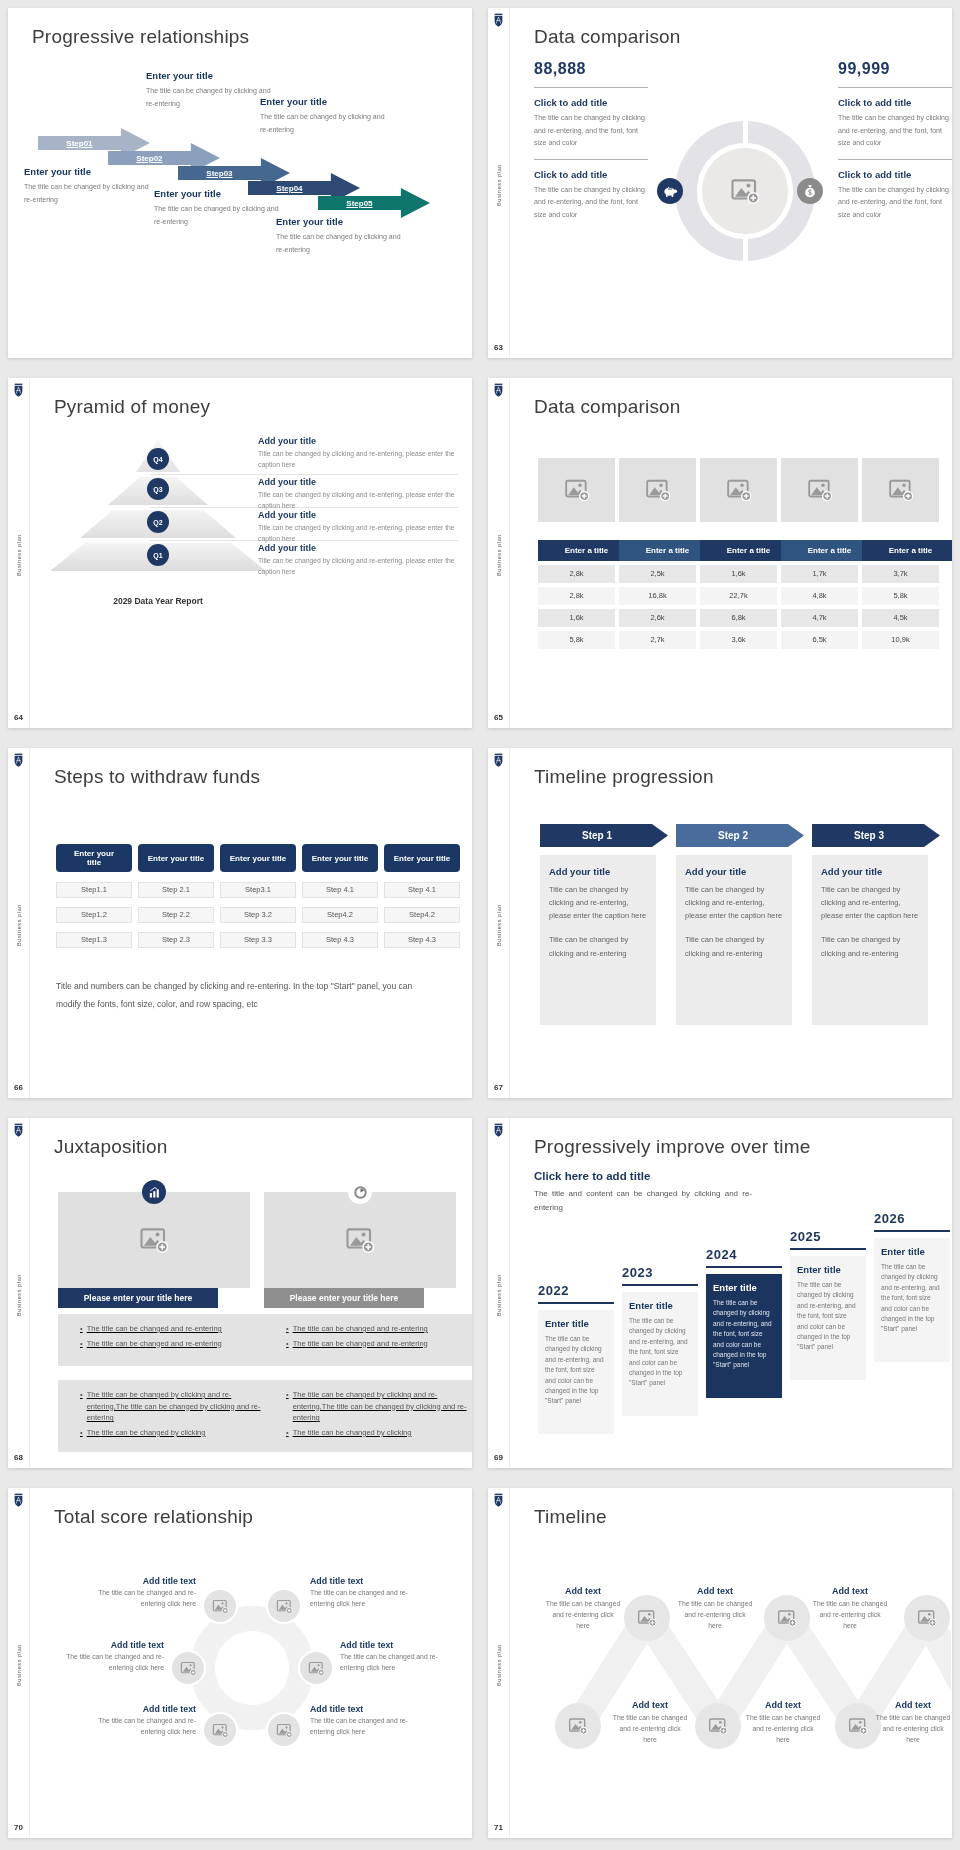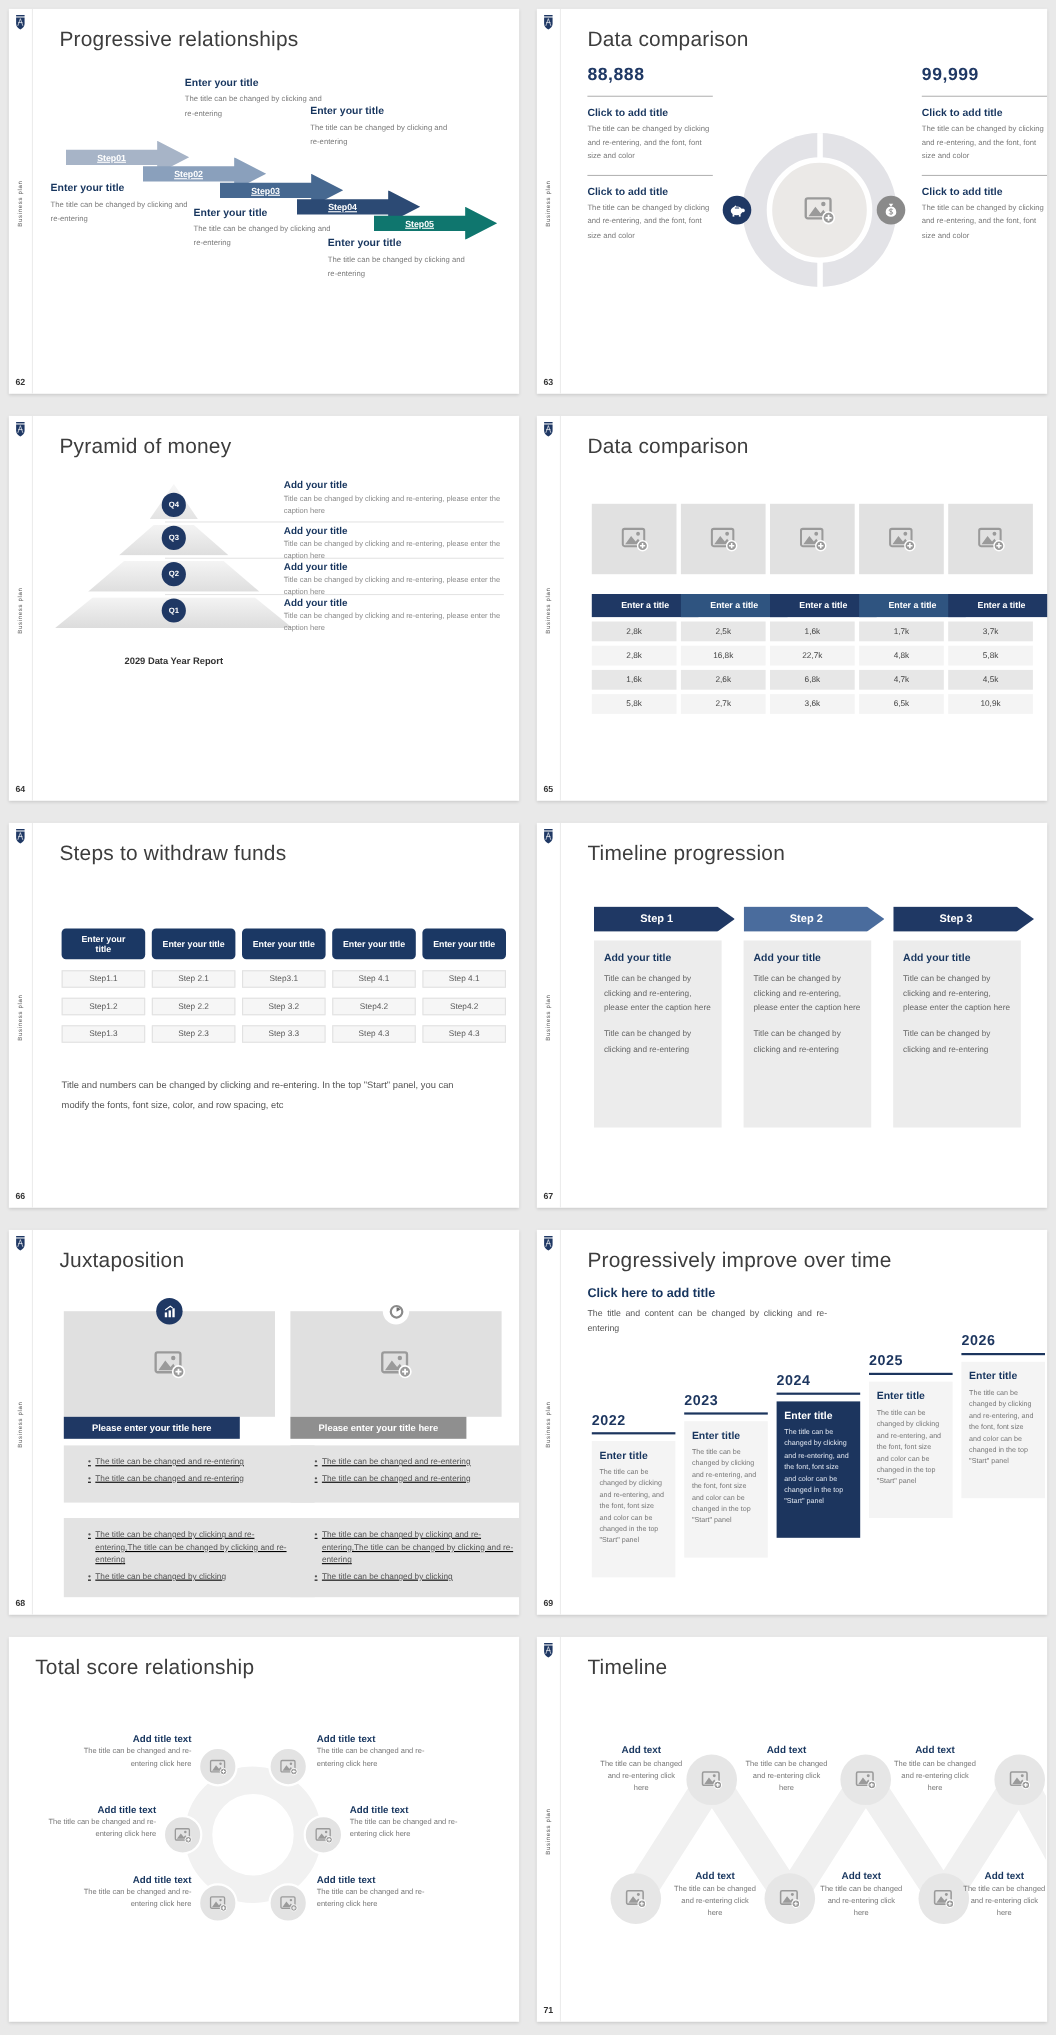--- a/index.html
+++ b/index.html
@@ -200,27 +200,20 @@
     <symbol id="sym-clock" viewBox="0 0 24 24">
       <circle cx="12" cy="12" r="8.4" fill="none" stroke="#8a8a8a" stroke-width="3.2"></circle>
       <path d="M12 12 L12 5.5 A6.5 6.5 0 0 1 17.5 8.8 Z" fill="#6e6e6e"></path>
     </symbol>
   </defs>
 </svg>
 
 <div class="grid">
 
   <div class="card">
-    <div class="side">
-      <svg class="logo">
-          <use href="#sym-logo"></use>
-        </svg>
-      <div class="vtext">Business plan</div>
-      <div class="num">62</div>
-    </div>
     <div class="content">
       <div class="stitle">Progressive relationships</div>
       <div class="barrow s62-a1">
           <span>Step01</span>
         </div>
       <div class="barrow s62-a2">
           <span>Step02</span>
         </div>
       <div class="barrow s62-a3">
           <span>Step03</span>
@@ -596,20 +589,27 @@
         <div class="s69-year">2026</div>
         <div class="s69-box">
           <div class="bh">Enter title</div>
           <div class="bp">The title can be changed by clicking and re-entering, and the font, font size and color can be changed in the top "Start" panel</div>
         </div>
       </div>
     </div>
   </div>
 
   <div class="card">
+    <div class="side">
+      <svg class="logo">
+          <use href="#sym-logo"></use>
+        </svg>
+      <div class="vtext">Business plan</div>
+      <div class="num">70</div>
+    </div>
     <div class="content">
       <div class="stitle">Total score relationship</div>
       <div class="s70-ring"></div>
       <div class="s70-c s70-c1">
           <svg>
             <use href="#sym-pic"></use>
           </svg>
         </div>
       <div class="s70-c s70-c2">
           <svg>

